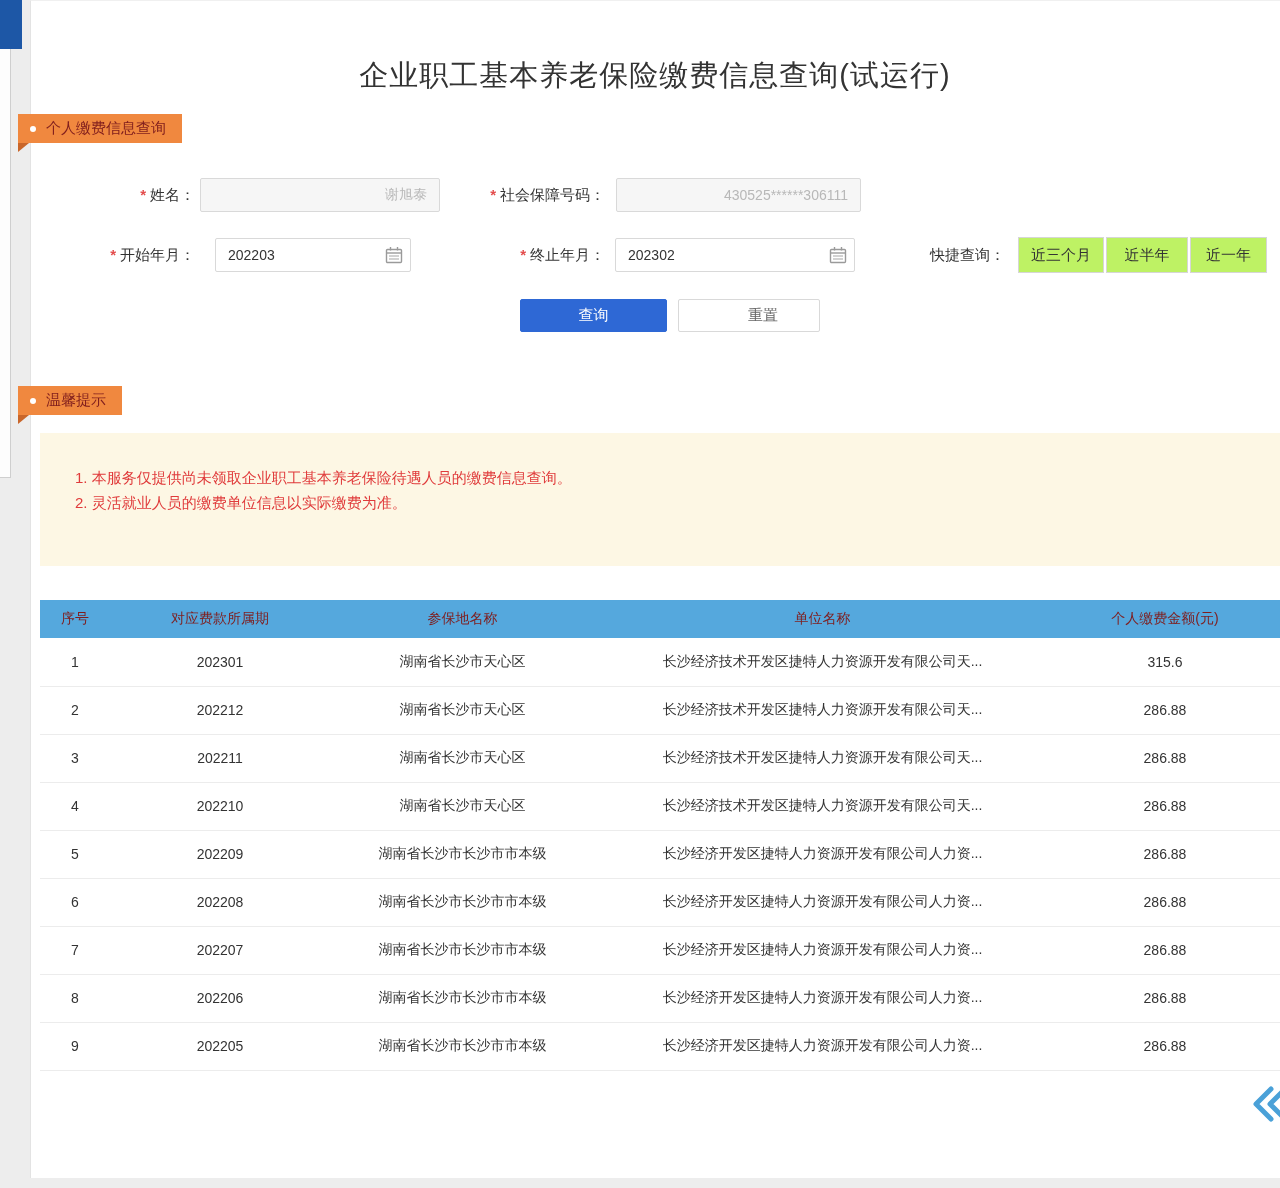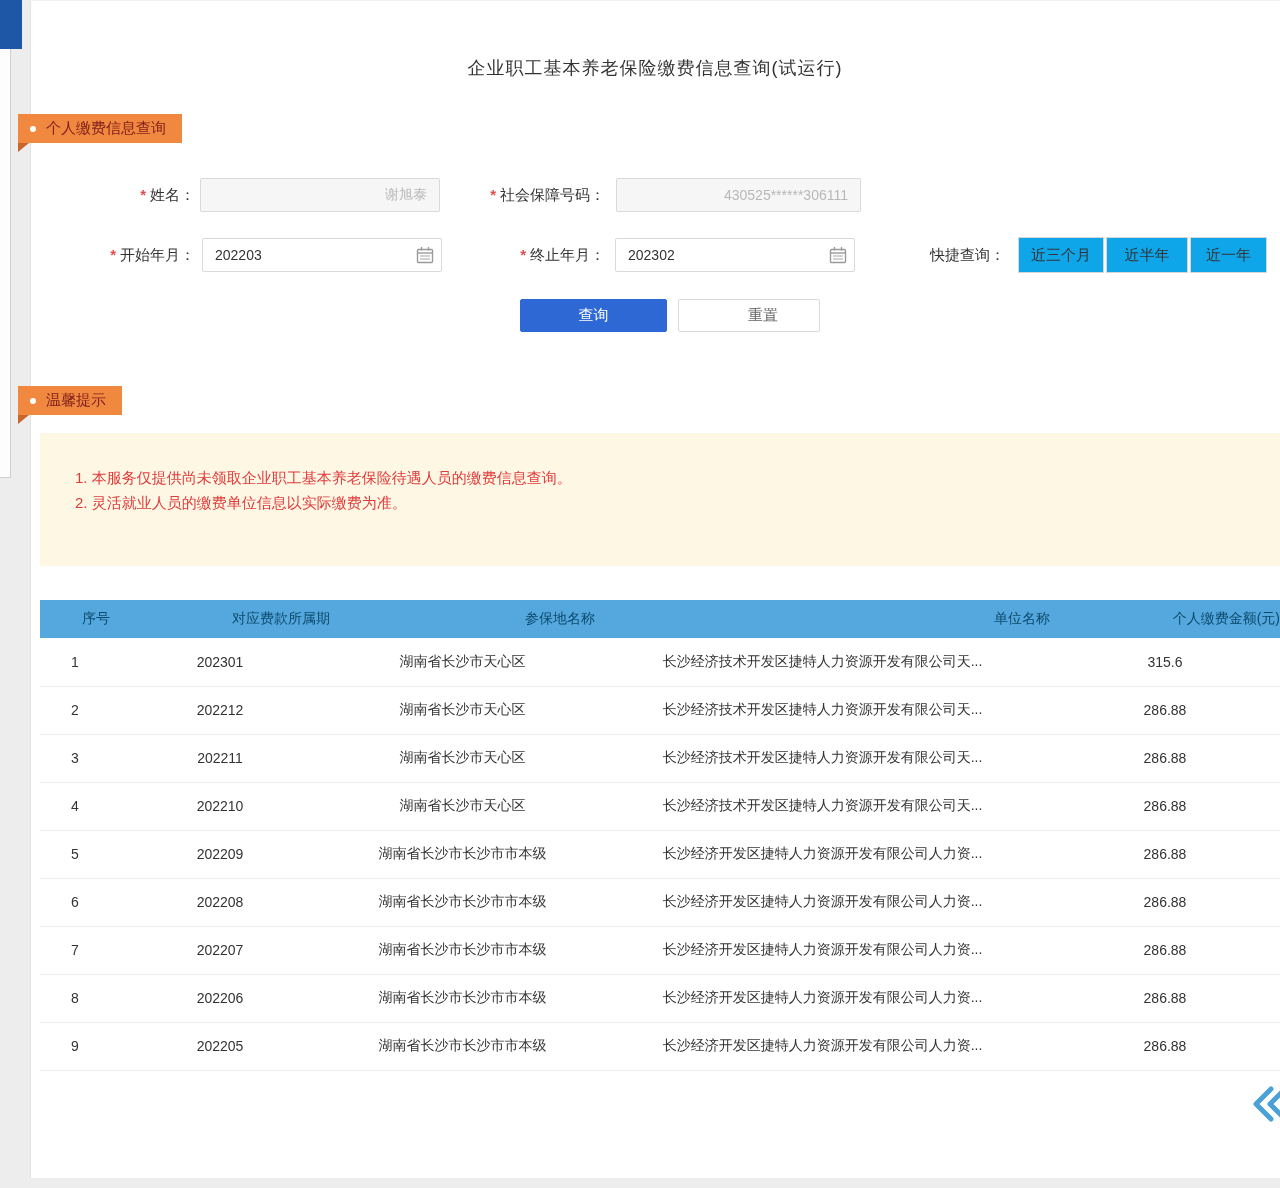--- a/index.html
+++ b/index.html
@@ -9,57 +9,57 @@
   .abs { position:absolute; }
 
   
   .left-panel { left:0; top:0; width:11px; height:478px; background:#fdfdfd;
                 border-right:1px solid #cfcfcf; border-bottom:1px solid #cfcfcf; }
   .corner-accent { left:0; top:0; width:22px; height:49px; background:#1d57a6; }
   .main-card { left:30px; top:0; width:1250px; height:1178px; background:#ffffff;
                border-left:1px solid #e3e3e3; border-top:1px solid #f0f0f0; }
 
   .page-title { left:30px; top:56px; width:1250px; text-align:center;
-                font-size:18px; color:#333; letter-spacing:1px; }
+                font-size:29px; color:#333; letter-spacing:1px; }
 
   
   .ribbon { height:29px; background:#f0883f; color:#7f1d1d; font-size:15px;
             display:flex; align-items:center; padding:0 16px 0 12px; }
   .ribbon .dot { width:6px; height:6px; border-radius:50%; background:#fff;
                  margin-right:10px; flex:0 0 auto; }
   .ribbon-fold { width:0; height:0; border-top:9px solid #c9662a;
                  border-right:11px solid transparent; }
 
   
   .flabel { height:34px; line-height:34px; font-size:15px; color:#333; text-align:right; }
   .star { color:#e34d4d; font-weight:bold; margin-right:4px; }
   .tbox { height:34px; border:1px solid #d9d9d9; border-radius:2px; background:#fff;
           font-size:14px; color:#333; padding:0 28px 0 12px; width:100%;
           font-family:inherit; outline:none; }
   .tbox:disabled { background:#f6f6f6; color:#b8b8b8; padding-right:12px;text-align:right; }
   .input-wrap { height:34px; }
   .cal-ico { position:absolute; right:8px; top:8px; width:18px; height:18px; cursor:pointer; }
 
   .quick-label { height:36px; line-height:36px; font-size:15px; color:#333; }
-  .qbtn { height:36px; background:#0ea5e9; border:1px solid #d6d6d6; font-size:15px;
+  .qbtn { height:36px; background:#bef264; border:1px solid #d6d6d6; font-size:15px;
           color:#333; cursor:pointer; font-family:inherit; float:left; margin-right:2px; }
 
   .btn { height:33px; border-radius:2px; font-size:15px; cursor:pointer; font-family:inherit; }
   .btn-primary { background:#2e68d5; border:1px solid #2e68d5; color:#fff; }
   .btn-plain { background:#fff; border:1px solid #d9d9d9; color:#666;padding-left:28px; }
 
   
   .tips-box { left:40px; top:433px; width:1240px; height:133px; background:#fdf7e4;
               padding:32px 20px 12px 35px; }
   .tips-line { font-size:15px; color:#e03b3b; line-height:25px; }
 
   
   .grid { left:40px; top:600px; width:1240px; border-collapse:collapse; table-layout:fixed; }
-  .grid th { background:#55a8dd; color:#0c4a6e; font-weight:400; font-size:14px;
-             height:38px; text-align:right; }
+  .grid th { background:#55a8dd; color:#7f1d1d; font-weight:400; font-size:14px;
+             height:38px; text-align:center; }
   .grid td { height:48px; font-size:14px; color:#333; text-align:center;
              border-bottom:1px solid #ececec; background:#fff; overflow:hidden;
              white-space:nowrap; }
   .c0{width:70px;} .c1{width:220px;} .c2{width:265px;} .c3{width:455px;} .c4{width:230px;}
 
   .collapse-ctl { left:1247px; top:1082px; width:44px; height:44px; cursor:pointer; }
 </style>
 </head>
 <body>
 
@@ -85,21 +85,21 @@
 <div class="abs flabel" style="left:455px; top:178px; width:150px;">
   <span class="star">*</span><span>社会保障号码：</span>
 </div>
 <div class="abs input-wrap" style="left:610px; top:178px; width:245px;margin-left:6px;">
   <input class="tbox" disabled="" value="430525******306111" style="">
 </div>
 
 <div class="abs flabel" style="left:85px; top:238px; width:110px;">
   <span class="star">*</span><span>开始年月：</span>
 </div>
-<div class="abs input-wrap" style="left:202px; top:238px; width:240px;">
+<div class="abs input-wrap" style="left:215px; top:238px; width:196px;">
   <input class="tbox" value="202203" style="">
   <svg class="cal-ico" viewBox="0 0 18 18">
     <rect x="1.5" y="3.5" width="15" height="13" rx="1" fill="none" stroke="#9a9a9a" stroke-width="1.4"></rect>
     <line x1="1.5" y1="7" x2="16.5" y2="7" stroke="#9a9a9a" stroke-width="1.4"></line>
     <line x1="5.5" y1="1" x2="5.5" y2="4.5" stroke="#9a9a9a" stroke-width="1.4"></line>
     <line x1="12.5" y1="1" x2="12.5" y2="4.5" stroke="#9a9a9a" stroke-width="1.4"></line>
     <line x1="4" y1="10" x2="14" y2="10" stroke="#b5b5b5" stroke-width="1.2"></line>
     <line x1="4" y1="13" x2="14" y2="13" stroke="#b5b5b5" stroke-width="1.2"></line>
   </svg>
 </div>

